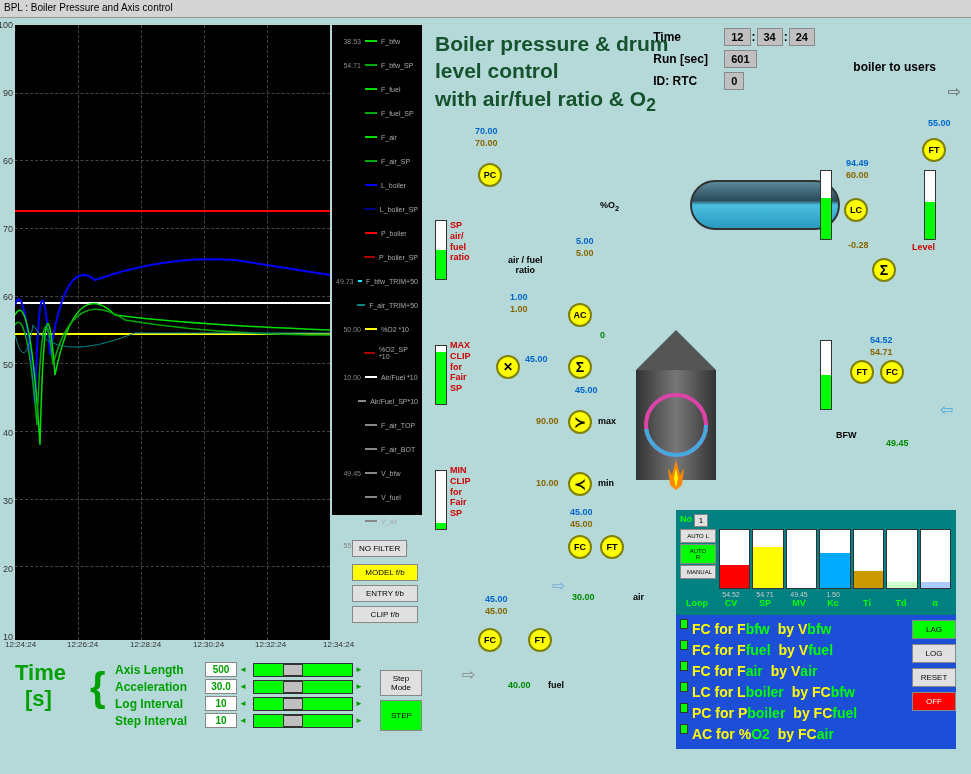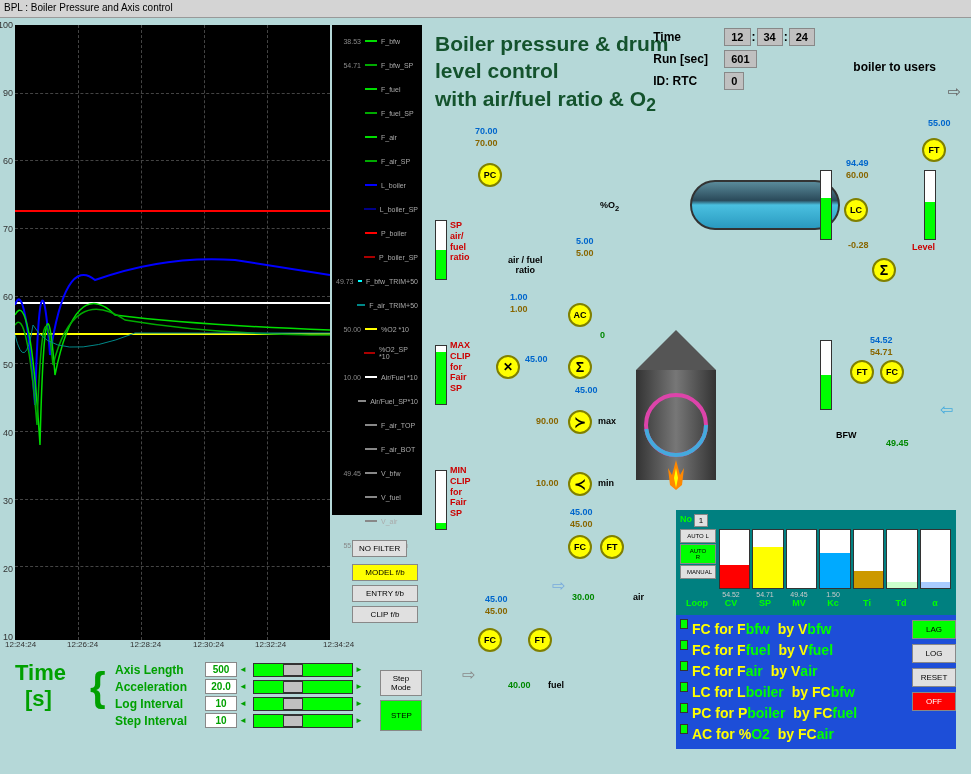--- a/index.html
+++ b/index.html
@@ -280,21 +280,21 @@
       <span class="lbl">Axis Length</span>
       <span class="num">500</span>
       <span style="font-size:8px;padding:0 2px">◄</span>
       <div class="scroll">
         <div class="thumb" style="left:30%"></div>
       </div>
       <span style="font-size:8px;padding:0 2px">►</span>
     </div>
     <div class="row">
       <span class="lbl">Acceleration</span>
-      <span class="num">20.0</span>
+      <span class="num">30.0</span>
       <span style="font-size:8px;padding:0 2px">◄</span>
       <div class="scroll">
         <div class="thumb" style="left:30%"></div>
       </div>
       <span style="font-size:8px;padding:0 2px">►</span>
     </div>
     <div class="row">
       <span class="lbl">Log Interval</span>
       <span class="num">10</span>
       <span style="font-size:8px;padding:0 2px">◄</span>

